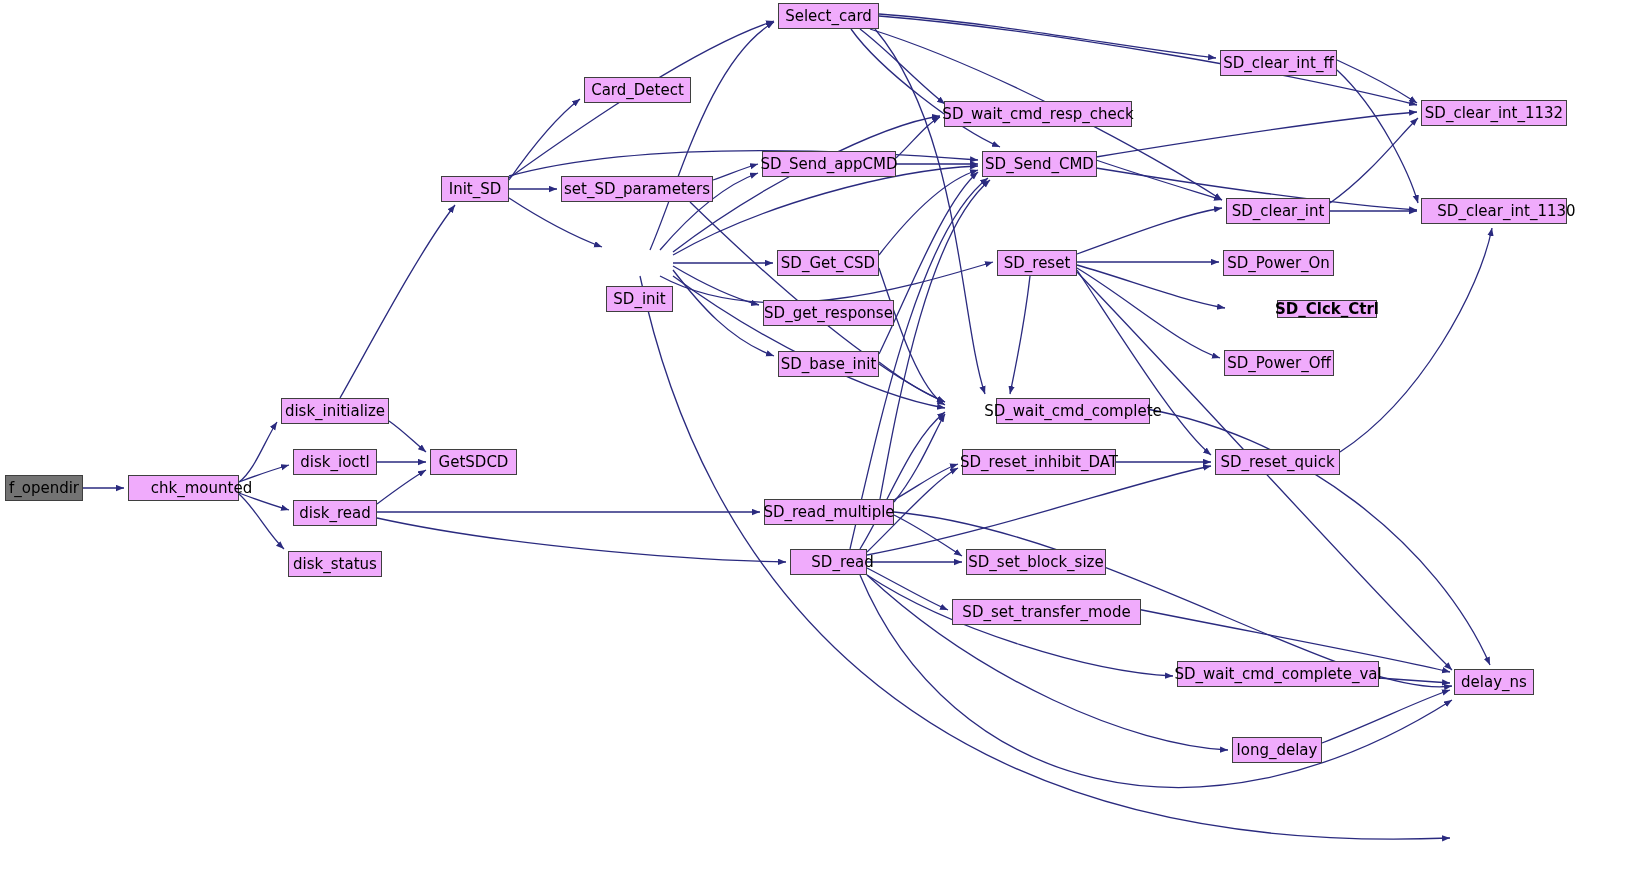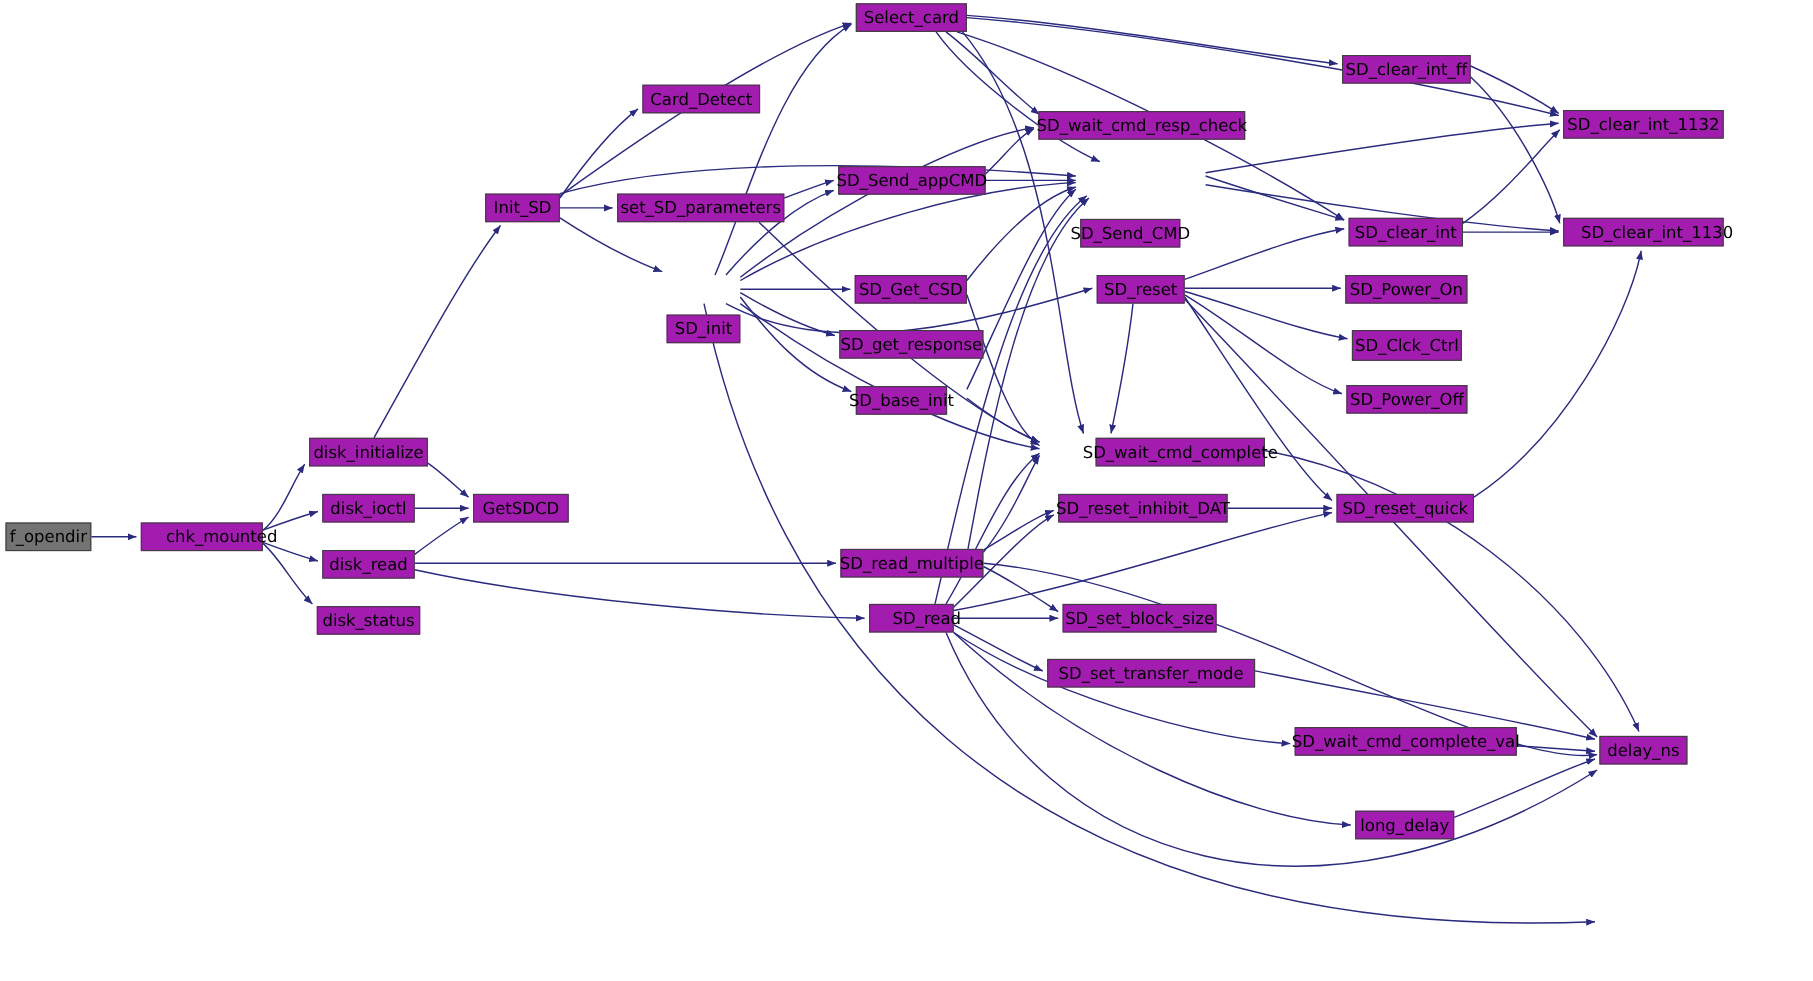--- a/index.html
+++ b/index.html
@@ -1,20 +1,20 @@
 <!DOCTYPE html>
 <html><head>
 <meta charset="utf-8">
 <title>Call Graph</title>
 <style>
   html,body{margin:0;padding:0;background:#ffffff;}
   body{font-family:"DejaVu Sans","Liberation Sans",sans-serif;}
   #graph{position:relative;width:1648px;height:892px;background:#ffffff;overflow:hidden;}
   #edges{position:absolute;left:0;top:0;width:1648px;height:892px;pointer-events:none;}
-  .node{position:absolute;box-sizing:border-box;border:1px solid #3f3f3f;background:#a21caf;
+  .node{position:absolute;box-sizing:border-box;border:1px solid #3f3f3f;background:#f0abfc;
         display:flex;align-items:center;justify-content:center;font-size:15px;color:#000000;
         line-height:1;white-space:nowrap;height:26px;}
   .node.highlight{background:#737373;border-color:#3f3f3f;}
 </style>
 </head>
 <body>
 
 <div id="graph">
   <svg id="edges" viewBox="0 0 1648 892">
     <defs>
@@ -108,35 +108,35 @@
       <div class="node" style="left: 288px; top: 551px; width: 94px; height: 26px;">disk_status</div>
       <div class="node" style="left: 430px; top: 449px; width: 87px; height: 26px;">GetSDCD</div>
       <div class="node" style="left: 441px; top: 176px; width: 68px; height: 26px;">Init_SD</div>
       <div class="node" style="left: 584px; top: 77px; width: 107px; height: 26px;">Card_Detect</div>
       <div class="node" style="left: 561px; top: 176px; width: 152px; height: 26px;">set_SD_parameters</div>
       <div class="node" style="left: 606px; top: 250px; width: 67px; height: 26px; margin-top: 36px;">SD_init</div>
       <div class="node" style="left: 778px; top: 3px; width: 101px; height: 26px;">Select_card</div>
       <div class="node" style="left: 762px; top: 151px; width: 134px; height: 26px;">SD_Send_appCMD</div>
       <div class="node" style="left: 777px; top: 250px; width: 102px; height: 26px;">SD_Get_CSD</div>
       <div class="node" style="left: 763px; top: 300px; width: 131px; height: 26px;">SD_get_response</div>
-      <div class="node" style="left: 778px; top: 351px; width: 83px; height: 26px;">SD_base_init</div>
+      <div class="node" style="left: 778px; top: 351px; width: 101px; height: 26px;">SD_base_init</div>
       <div class="node" style="left: 764px; top: 499px; width: 130px; height: 26px;">SD_read_multiple</div>
       <div class="node" style="left: 790px; top: 549px; width: 77px; height: 26px; padding-left: 28px;">SD_read</div>
       <div class="node" style="left: 944px; top: 101px; width: 188px; height: 26px;">SD_wait_cmd_resp_check</div>
-      <div class="node" style="left: 982px; top: 151px; width: 91px; height: 26px; margin-top: 48px;">SD_Send_CMD</div>
+      <div class="node" style="left: 982px; top: 151px; width: 115px; height: 26px;">SD_Send_CMD</div>
       <div class="node" style="left: 997px; top: 250px; width: 80px; height: 26px;">SD_reset</div>
       <div class="node" style="left: 949px; top: 398px; width: 154px; height: 26px; margin-left: 47px;">SD_wait_cmd_complete</div>
       <div class="node" style="left: 962px; top: 449px; width: 154px; height: 26px;">SD_reset_inhibit_DAT</div>
       <div class="node" style="left: 966px; top: 549px; width: 140px; height: 26px;">SD_set_block_size</div>
       <div class="node" style="left: 952px; top: 599px; width: 189px; height: 26px;">SD_set_transfer_mode</div>
       <div class="node" style="left: 1177px; top: 661px; width: 202px; height: 26px;">SD_wait_cmd_complete_val</div>
       <div class="node" style="left: 1220px; top: 50px; width: 117px; height: 26px;">SD_clear_int_ff</div>
       <div class="node" style="left: 1226px; top: 198px; width: 104px; height: 26px;">SD_clear_int</div>
       <div class="node" style="left: 1223px; top: 250px; width: 111px; height: 26px;">SD_Power_On</div>
-      <div class="node" style="left: 1229px; top: 300px; width: 100px; height: 28px;">SD_Clck_Ctrl</div>
+      <div class="node" style="left: 1277px; top: 300px; width: 100px; height: 18px; font-weight: bold;">SD_Clck_Ctrl</div>
       <div class="node" style="left: 1224px; top: 350px; width: 110px; height: 26px;">SD_Power_Off</div>
       <div class="node" style="left: 1215px; top: 449px; width: 125px; height: 26px;">SD_reset_quick</div>
       <div class="node" style="left: 1232px; top: 737px; width: 90px; height: 26px;">long_delay</div>
       <div class="node" style="left: 1421px; top: 100px; width: 146px; height: 26px;">SD_clear_int_1132</div>
       <div class="node" style="left: 1421px; top: 198px; width: 146px; height: 26px; padding-left: 25px;">SD_clear_int_1130</div>
       <div class="node" style="left: 1454px; top: 669px; width: 80px; height: 26px;">delay_ns</div>
     </div>
 </div>
 
 </body></html>

